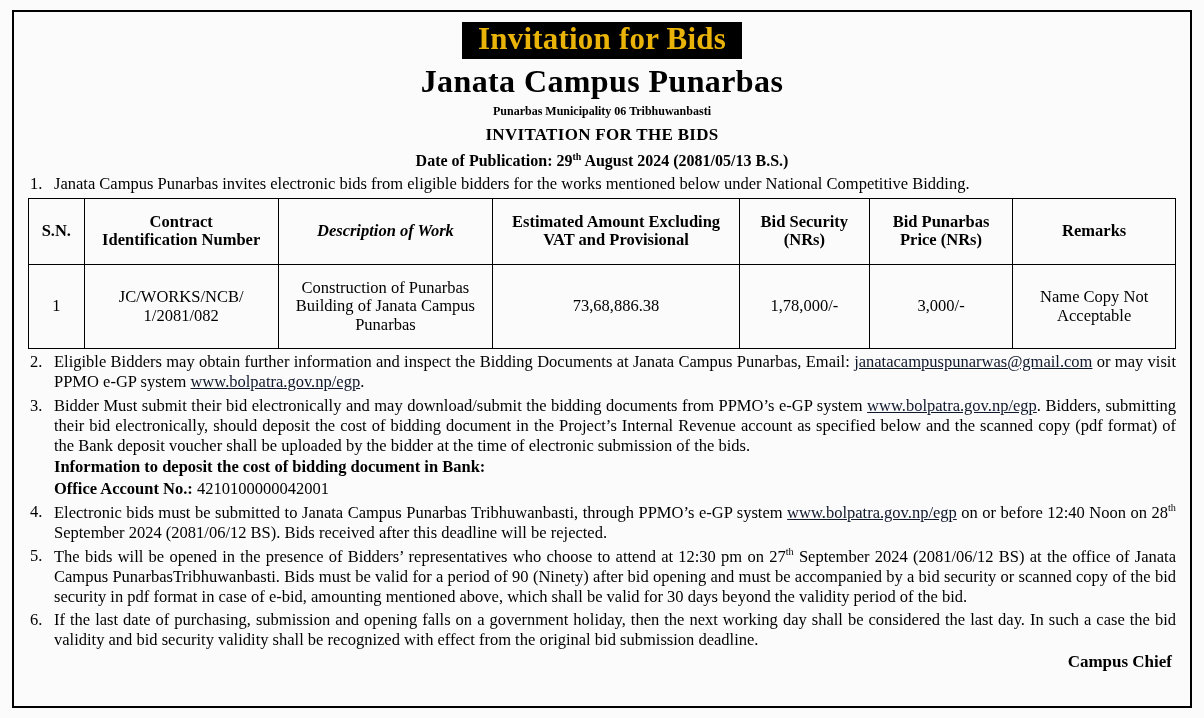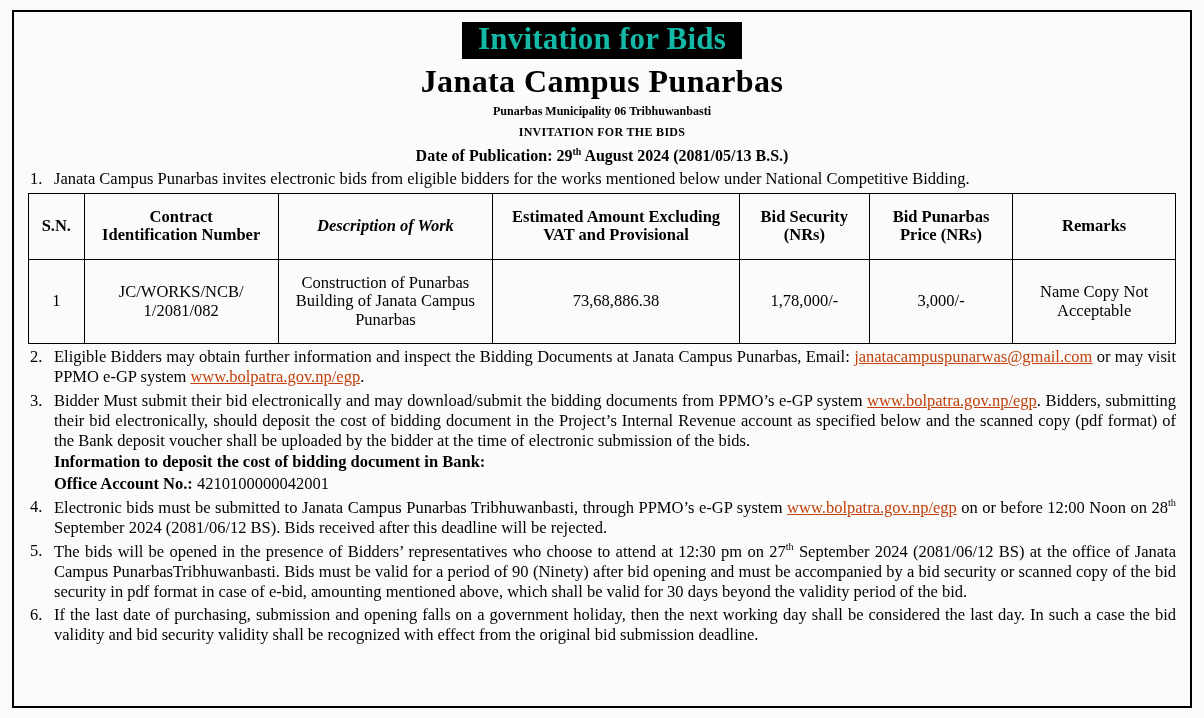--- a/index.html
+++ b/index.html
@@ -27,21 +27,21 @@
     padding: 8px 14px 6px 14px;
     box-sizing: border-box;
   }
   .banner-wrap {
     text-align: center;
     margin-top: 2px;
   }
   .banner {
     display: inline-block;
     background: #000;
-    color: #14b8a6;
+    color: #eab308;
     font-size: 31px;
     font-weight: bold;
     padding: 1px 16px 3px 16px;
     line-height: 1.05;
     letter-spacing: 0.2px;
   }
   .title-main {
     text-align: center;
     font-size: 32px;
     font-weight: bold;
@@ -51,21 +51,21 @@
   }
   .subtitle {
     text-align: center;
     font-size: 12px;
     font-weight: bold;
     margin-top: 6px;
     line-height: 1.15;
   }
   .subtitle2 {
     text-align: center;
-    font-size: 12px;
+    font-size: 17px;
     font-weight: bold;
     margin-top: 6px;
     letter-spacing: 0.3px;
   }
   .subtitle3 {
     text-align: center;
     font-size: 16px;
     font-weight: bold;
     margin-top: 6px;
   }
@@ -86,21 +86,21 @@
   }
   .clause .body {
     flex: 1 1 auto;
     text-align: justify;
   }
   .clause.first { margin-top: 4px; }
   .clause.first .body { text-align: left; }
 
   a.linkish, .linkish {
     text-decoration: underline;
-    color: #c2410c;
+    color: #0f172a;
   }
 
   table.bids {
     border-collapse: collapse;
     width: 100%;
     margin-top: 4px;
     margin-bottom: 2px;
     font-size: 16px;
   }
   table.bids th, table.bids td {
@@ -224,28 +224,29 @@
       </div>
     </div>
 
     <div class="bankinfo">
       <div class="row"><b>Information to deposit the cost of bidding document in Bank:</b></div>
       <div class="row"><b>Office Account No.:</b><span> 4210100000042001</span></div>
     </div>
 
     <div class="clause">
       <div class="num">4.</div>
-      <div class="body"><span>Electronic bids must be submitted to Janata Campus Punarbas Tribhuwanbasti, through PPMO’s e-GP system </span><span class="linkish">www.bolpatra.gov.np/egp</span><span> on or before 12:00 Noon on 28</span><sup>th</sup><span> September 2024 (2081/06/12 BS). Bids received after this deadline will be rejected.</span></div>
+      <div class="body"><span>Electronic bids must be submitted to Janata Campus Punarbas Tribhuwanbasti, through PPMO’s e-GP system </span><span class="linkish">www.bolpatra.gov.np/egp</span><span> on or before 12:40 Noon on 28</span><sup>th</sup><span> September 2024 (2081/06/12 BS). Bids received after this deadline will be rejected.</span></div>
     </div>
 
     <div class="clause">
       <div class="num">5.</div>
       <div class="body"><span>The bids will be opened in the presence of Bidders’ representatives who choose to attend at 12:30 pm on 27</span><sup>th</sup><span> September 2024 (2081/06/12 BS) at the office of Janata Campus PunarbasTribhuwanbasti. Bids must be valid for a period of 90 (Ninety) after bid opening and must be accompanied by a bid security or scanned copy of the bid security in pdf format in case of e-bid, amounting mentioned above, which shall be valid for 30 days beyond the validity period of the bid.</span></div>
     </div>
 
     <div class="clause">
       <div class="num">6.</div>
       <div class="body">If the last date of purchasing, submission and opening falls on a government holiday, then the next working day shall be considered the last day. In such a case the bid validity and bid security validity shall be recognized with effect from the original bid submission deadline.</div>
     </div>
 
+    <div class="signoff">Campus Chief</div>
 
   </div>
 </div>
 
 </body></html>

